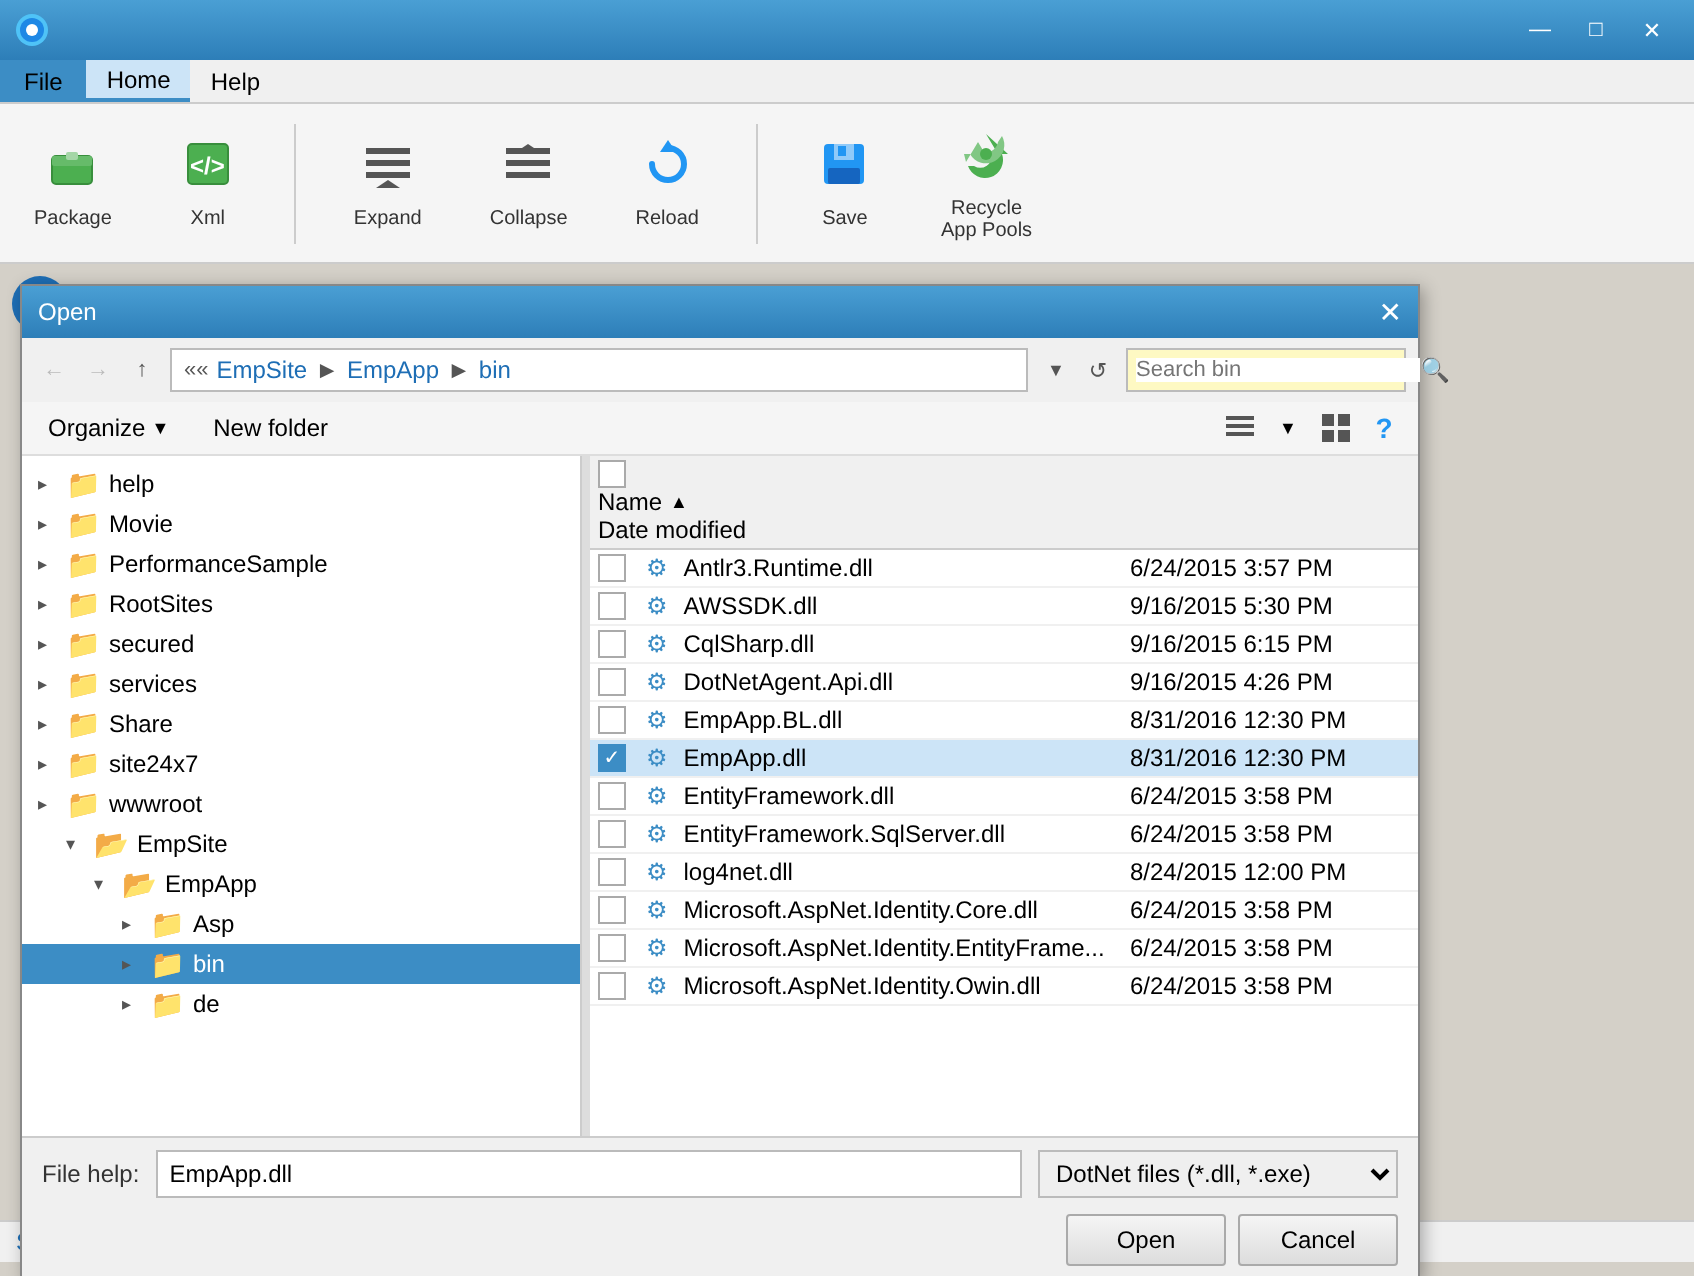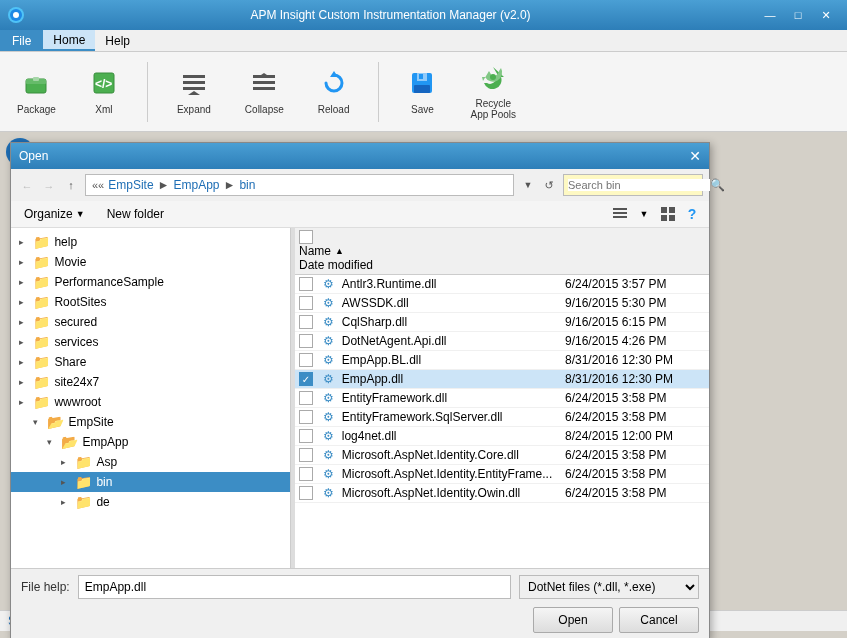--- a/index.html
+++ b/index.html
@@ -183,30 +183,29 @@
 
 <div class="title-bar">
   <div class="title-bar-left">
     <div class="title-bar-icon">
       <svg width="14" height="14" viewBox="0 0 14 14">
           <circle cx="7" cy="7" r="6" fill="#1e88e5"></circle>
           <circle cx="7" cy="7" r="3" fill="white"></circle>
         </svg>
     </div>
   </div>
-  <div class="title-bar-title">APM Insight Custom Instrumentation Manager (v2.0)</div>
   <div class="title-bar-controls">
     <button class="title-btn">—</button>
     <button class="title-btn">□</button>
     <button class="title-btn close">✕</button>
   </div>
 </div>
 
 <div class="menu-bar">
-  <div class="menu-item" style="background:#3c8dc5; color:#ffffff; padding:2px 12px; font-size:12px;">
+  <div class="menu-item" style="background:#3c8dc5; color:#000000; padding:2px 12px; font-size:12px;">
     <span>File</span>
   </div>
   <div class="menu-item active">
     <span>Home</span>
   </div>
   <div class="menu-item">
     <span>Help</span>
   </div>
 </div>
 

